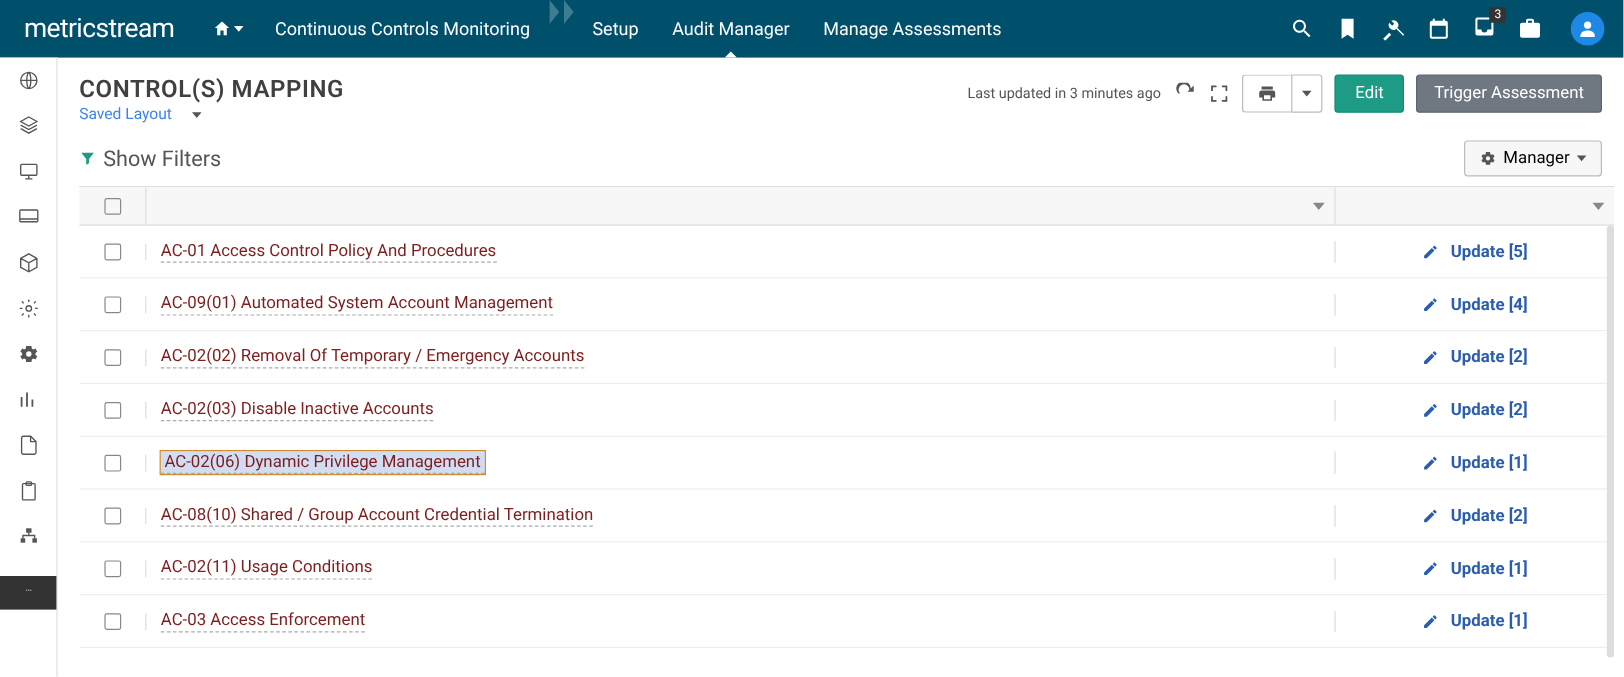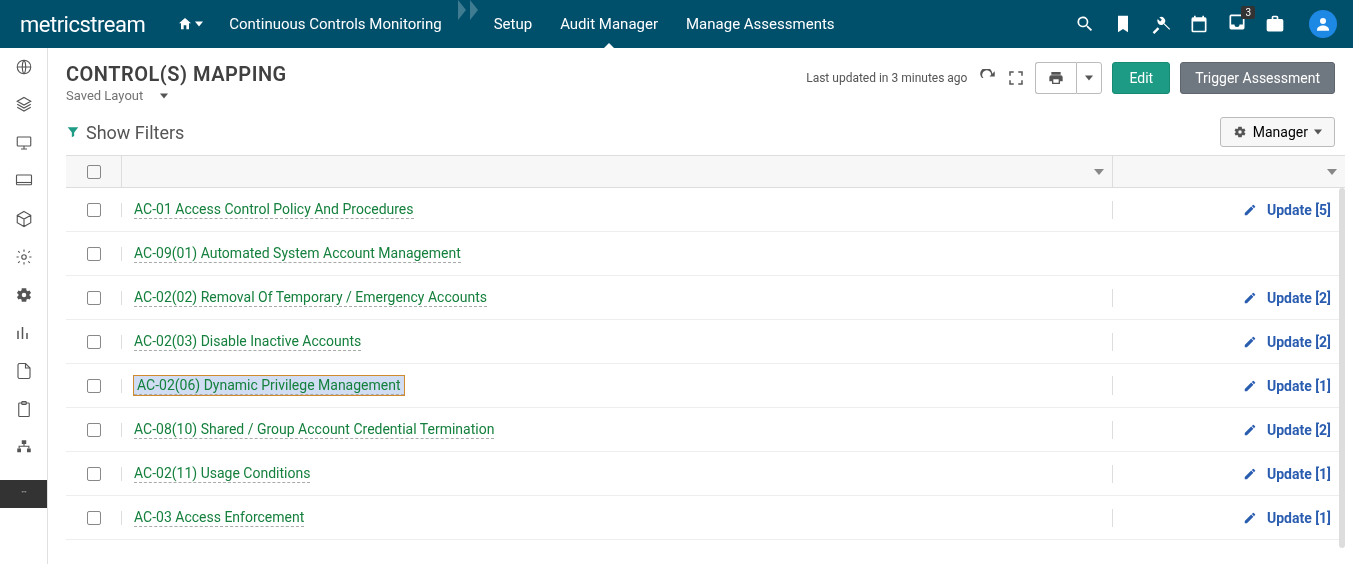--- a/index.html
+++ b/index.html
@@ -20,21 +20,21 @@
 
 .layout { display: flex; height: calc(100vh - 48px); }
 .sidebar { width: 48px; background: #fff; border-right: 1px solid #e0e0e0; display: flex; flex-direction: column; align-items: center; padding-top: 10px; gap: 20px; }
 .sidebar-icon { width: 18px; height: 18px; fill: #555; cursor: pointer; }
 .sidebar-more { margin-top: 4px; background: #333; width: 100%; height: 28px; display: flex; align-items: center; justify-content: center; cursor: pointer; }
 
 .main { flex: 1; display: flex; flex-direction: column; overflow: hidden; }
 .header-row { display: flex; align-items: flex-start; padding: 14px 18px 6px; }
 .header-left { display: flex; flex-direction: column; gap: 2px; }
 .page-title { font-size: 20px; font-weight: 600; color: #404040; letter-spacing: 0.5px; }
-.saved-layout { font-size: 13px; color: #737373; display: flex; align-items: center; gap: 17px; cursor: pointer; }
+.saved-layout { font-size: 13px; color: #3b82f6; display: flex; align-items: center; gap: 17px; cursor: pointer; }
 .header-right { margin-left: auto; display: flex; align-items: center; gap: 10px; }
 .last-updated { font-size: 12px; color: #555; margin-right: 2px; }
 .icon-btn-plain { width: 18px; height: 18px; fill: #555; cursor: pointer; }
 .btn-group { display: flex; }
 .btn { border: 1px solid #bbb; background: #fff; padding: 7px 12px; font-size: 14px; cursor: pointer; display: flex; align-items: center; }
 .btn.split-l { border-radius: 3px 0 0 3px; border-right: none; }
 .btn.split-r { border-radius: 0 3px 3px 0; padding: 7px 8px; }
 .btn-edit { background: #1e9b84; color: #fff; border: 1px solid #178a74; border-radius: 3px; padding: 7px 16px; font-size: 14px; cursor: pointer; }
 .btn-trigger { background: #6f7780; color: #fff; border: 1px solid #5e656d; border-radius: 3px; padding: 7px 14px; font-size: 14px; cursor: pointer; }
 
@@ -47,23 +47,23 @@
 .grid-header { display: flex; background: #f7f7f7; border-bottom: 1px solid #ddd; height: 32px; position: sticky; top: 0; }
 .col-check { width: 56px; border-right: 1px solid #ddd; display: flex; align-items: center; justify-content: center; }
 .col-name { flex: 1; border-right: 1px solid #ddd; display: flex; align-items: center; justify-content: flex-end; padding: 0 8px; }
 .col-action { width: 232px; display: flex; align-items: center; justify-content: flex-end; padding: 0 8px; }
 .sort-arrow { width: 10px; height: 10px; fill: #888; }
 
 .row { display: flex; border-bottom: 1px solid #eee; min-height: 44px; align-items: center; }
 .row .col-check { height: 100%; }
 .checkbox { width: 14px; height: 14px; border: 1.5px solid #888; border-radius: 2px; cursor: pointer; }
 .row .col-name { justify-content: flex-start; padding: 0 12px; }
-.link { color: #15803d; font-size: 14px; border-bottom: 1px dashed #aaa; padding-bottom: 1px; cursor: pointer; }
+.link { color: #7f1d1d; font-size: 14px; border-bottom: 1px dashed #aaa; padding-bottom: 1px; cursor: pointer; }
 .link.selected { background: #d0ddf3; outline: 1.5px solid #d18a2e; padding: 1px 3px; }
-.row .col-action { justify-content: flex-end; padding: 0 14px; gap: 10px; }
+.row .col-action { justify-content: center; padding: 0 14px; gap: 10px; }
 .pencil { width: 14px; height: 14px; fill: #2a5db0; }
 .update-link { color: #2a5db0; font-weight: 700; font-size: 14px; cursor: pointer; }
 
 .scroll-indicator { position: absolute; right: 0; top: 32px; width: 6px; height: 360px; background: #ddd; border-radius: 3px; }
 </style>
 </head>
 <body>
 
 <div class="topbar">
   <div class="logo"><b>metric</b>stream</div>
@@ -254,20 +254,26 @@
       <span class="update-link">Update [5]</span>
     </div>
           </div>
           <div class="row">
     <div class="col-check">
       <div class="checkbox"></div>
     </div>
     <div class="col-name">
       <span class="link">AC-09(01) Automated System Account Management</span>
     </div>
+    <div class="col-action">
+      <svg class="pencil" viewBox="0 0 24 24">
+                <path d="M3 17.25V21h3.75L17.81 9.94l-3.75-3.75L3 17.25zM20.71 7.04a1 1 0 000-1.41l-2.34-2.34a1 1 0 00-1.41 0l-1.83 1.83 3.75 3.75 1.83-1.83z"></path>
+              </svg>
+      <span class="update-link">Update [4]</span>
+    </div>
           </div>
           <div class="row">
     <div class="col-check">
       <div class="checkbox"></div>
     </div>
     <div class="col-name">
       <span class="link">AC-02(02) Removal Of Temporary / Emergency Accounts</span>
     </div>
     <div class="col-action">
       <svg class="pencil" viewBox="0 0 24 24">

